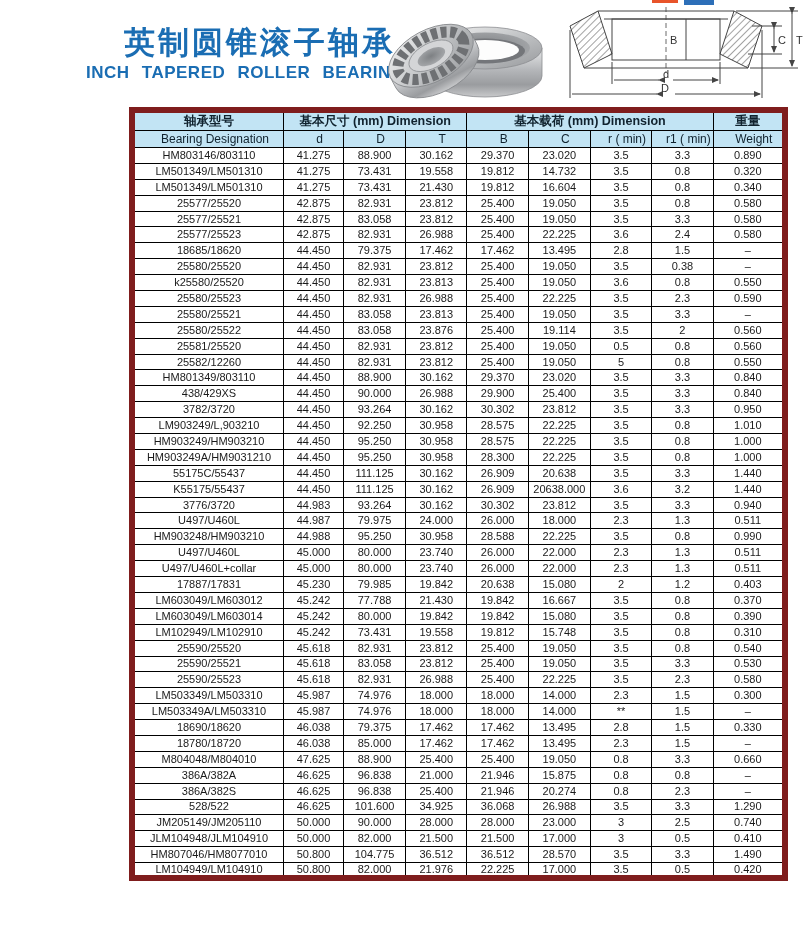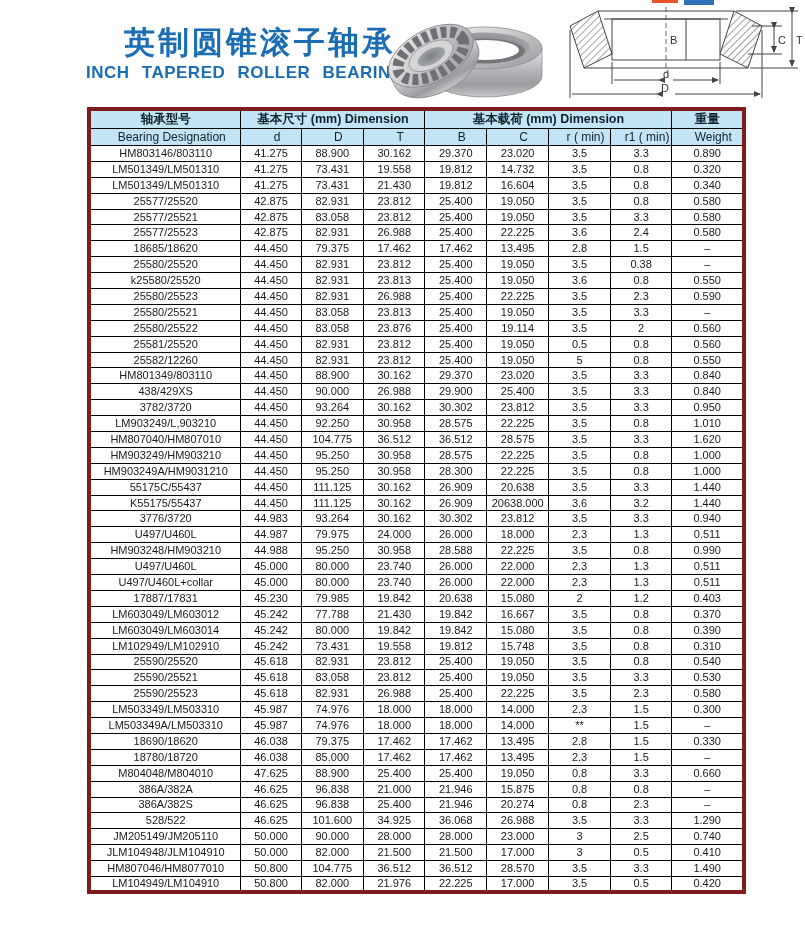--- a/index.html
+++ b/index.html
@@ -21,21 +21,21 @@
 
   .artifact-orange { position:absolute; left:652px; top:0; width:26px; height:3px; background:#e8542a; }
   .artifact-blue   { position:absolute; left:684px; top:0; width:30px; height:5px; background:#2d6fb8; }
 
   .photo-wrap   { position:absolute; left:372px; top:6px; width:175px; height:96px; }
   .diagram-wrap { position:absolute; left:556px; top:2px; width:249px; height:104px; }
 
   .table-wrap { position:absolute; left:87px; top:107px; width:703px; }
   table.spec-table {
     width:659px; table-layout:fixed; border-collapse:collapse;
-    border:4px solid #7f1d1d; font-size:11px; color:#1a1a1a;
+    border:6px solid #7f1d1d; font-size:11px; color:#1a1a1a;margin-left:42px;
   }
   table.spec-table th, table.spec-table td {
     border:1px solid #000; text-align:center; vertical-align:middle;
     padding:0; overflow:hidden; white-space:nowrap;
   }
   table.spec-table thead th { background:#c2e4f4; height:17px; }
   thead tr.hrow1 th { font-size:12.5px; font-weight:bold; color:#10222e; }
   thead tr.hrow2 th { font-size:12px; font-weight:normal; color:#10222e;padding-left:12px; }
   table.spec-table tbody td { height:15.9px; line-height:1; background:#ffffff; }
 </style>
@@ -363,31 +363,20 @@
             <td>44.450</td>
             <td>92.250</td>
             <td>30.958</td>
             <td>28.575</td>
             <td>22.225</td>
             <td>3.5</td>
             <td>0.8</td>
             <td>1.010</td>
           </tr>
           <tr>
-            <td>HM807040/HM807010</td>
-            <td>44.450</td>
-            <td>104.775</td>
-            <td>36.512</td>
-            <td>36.512</td>
-            <td>28.575</td>
-            <td>3.5</td>
-            <td>3.3</td>
-            <td>1.620</td>
-          </tr>
-          <tr>
             <td>HM903249/HM903210</td>
             <td>44.450</td>
             <td>95.250</td>
             <td>30.958</td>
             <td>28.575</td>
             <td>22.225</td>
             <td>3.5</td>
             <td>0.8</td>
             <td>1.000</td>
           </tr>

